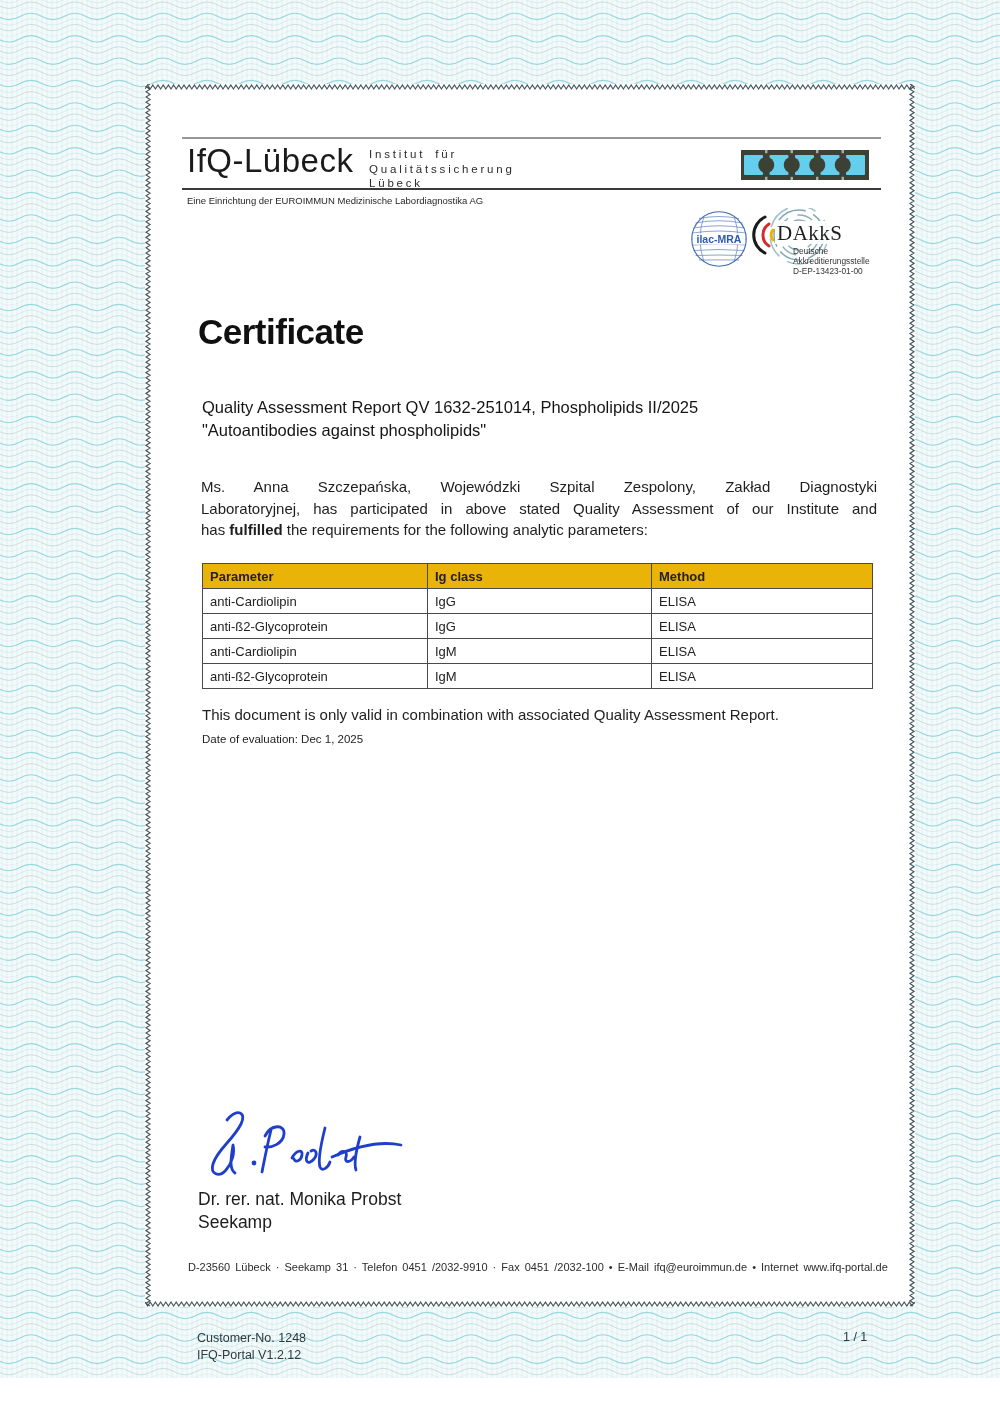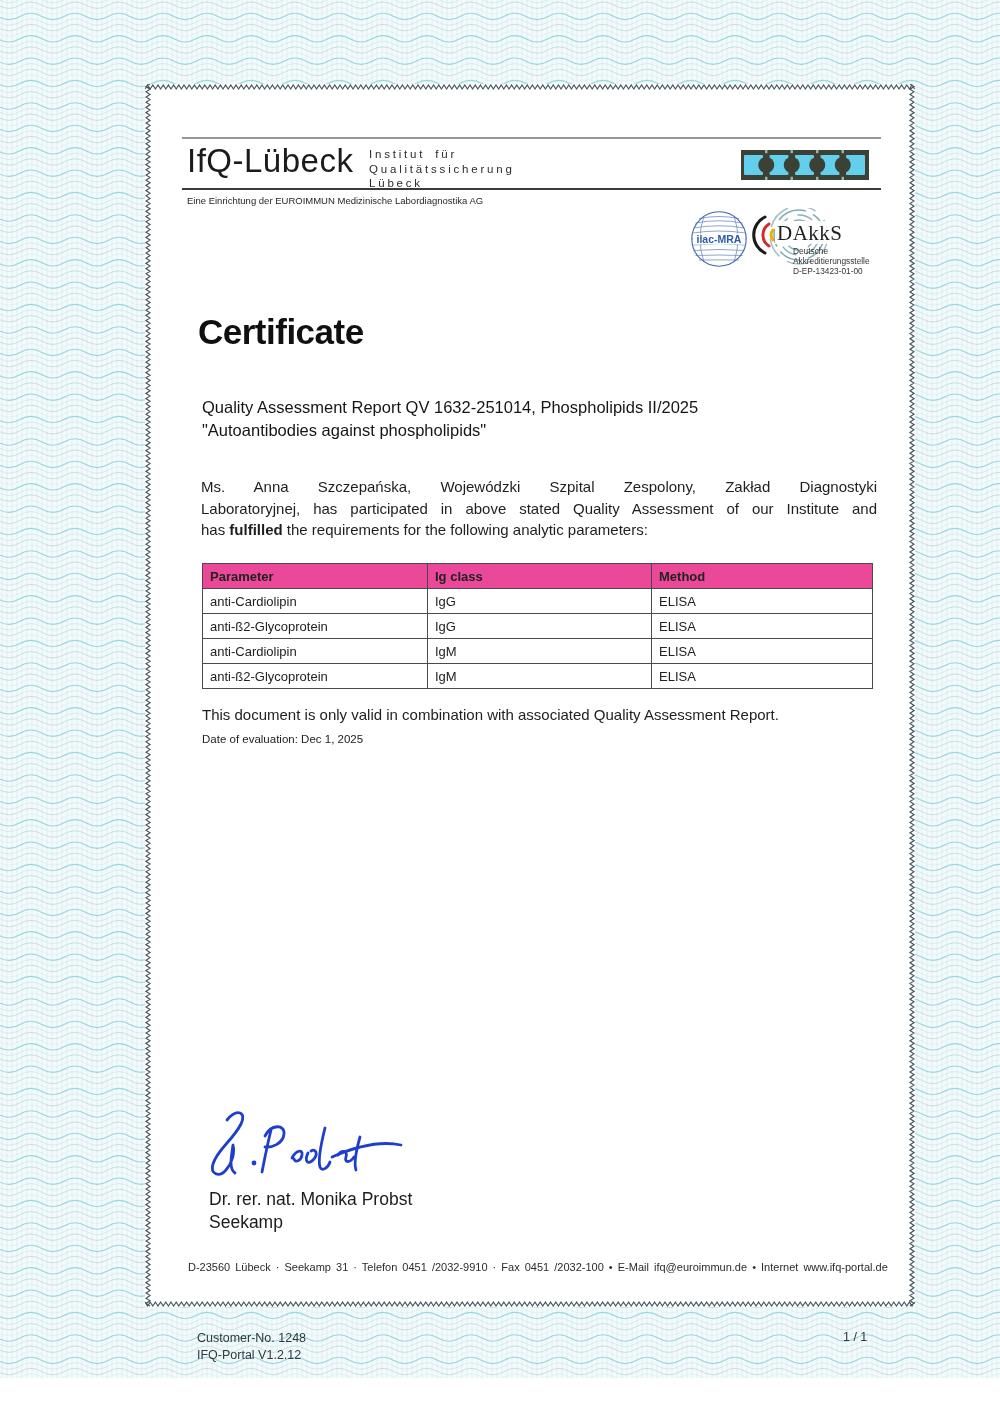--- a/index.html
+++ b/index.html
@@ -19,25 +19,25 @@
   .ilac{position:absolute;left:545px;top:126px;}
   .dakks{position:absolute;left:602px;top:124px;}
   .title{position:absolute;left:53px;top:228px;font-size:35px;font-weight:700;letter-spacing:-.5px;color:#101010;}
   .subtitle{position:absolute;left:57px;top:312px;font-size:16.5px;font-weight:400;line-height:23px;color:#151515;}
   .body-par{position:absolute;left:56px;top:392px;width:676px;font-size:15px;line-height:21.5px;color:#1e1e1e;}
   .jline{text-align:justify;text-align-last:justify;}
   .params{position:absolute;left:57px;top:479px;width:670px;border-collapse:collapse;
           font-size:13px;color:#222;table-layout:fixed;}
   .params th,.params td{border:1px solid #4a4a4a;height:24px;padding:0 4px 0 7px;text-align:left;
           font-weight:400;overflow:hidden;white-space:nowrap;}
-  .params thead th{background:#ec4899;font-weight:700;}
+  .params thead th{background:#eab308;font-weight:700;}
   .note{position:absolute;left:57px;top:622px;font-size:15px;color:#222;}
   .date{position:absolute;left:57px;top:649px;font-size:11.5px;color:#222;}
   .signature{position:absolute;left:52px;top:1022px;}
-  .signatory{position:absolute;left:64px;top:1104px;font-size:17.5px;line-height:23px;color:#1c1c1c;}
+  .signatory{position:absolute;left:53px;top:1104px;font-size:17.5px;line-height:23px;color:#1c1c1c;}
   .addr{position:absolute;left:43px;top:1169px;font-size:11px;color:#2b2b2b;word-spacing:2px;white-space:nowrap;margin-top:8px;}
   .meta-left{position:absolute;left:197px;top:1330px;font-size:12.5px;line-height:17px;color:#2e3a3c;}
   .meta-right{position:absolute;left:843px;top:1330px;font-size:12.5px;color:#2e3a3c;}
 </style>
 </head>
 <body>
 
 <div class="canvas">
 
   <svg id="bg-pattern" width="1000" height="1415" viewBox="0 0 1000 1415">

